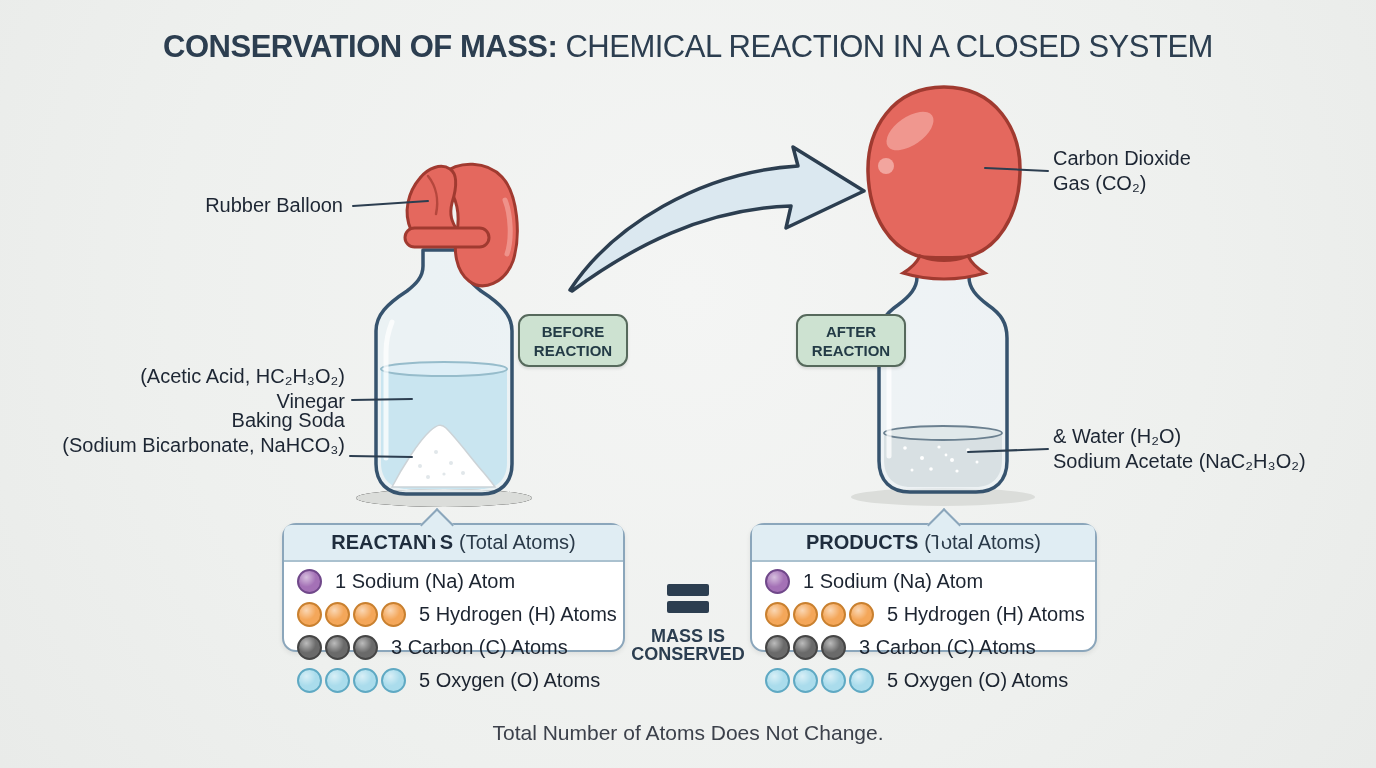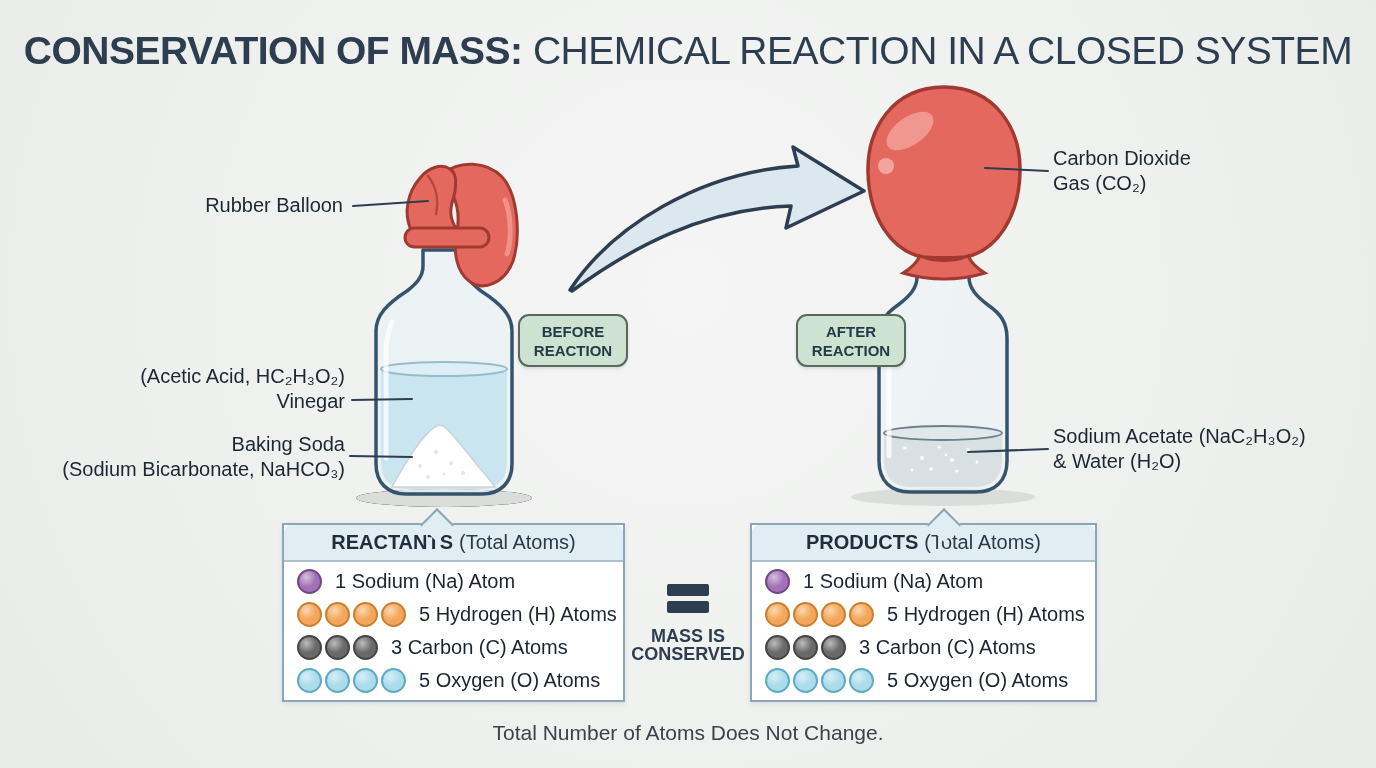--- a/index.html
+++ b/index.html
@@ -13,36 +13,36 @@
   html,body{margin:0;padding:0;}
   .stage{
     position:relative; width:1376px; height:768px; overflow:hidden;
     background:radial-gradient(circle at 50% 38%, #f4f5f4 0%, #eef0ee 62%, #e9ebe9 100%);
     font-family:"Liberation Sans","DejaVu Sans",sans-serif;
     color:var(--label-text);
   }
   .art{position:absolute;left:0;top:0;}
   .title{
     position:absolute; left:0; right:0; top:29px; text-align:center;
-    font-size:39px; letter-spacing:-0.5px; color:var(--title-text); white-space:nowrap;
+    font-size:31px; letter-spacing:-0.5px; color:var(--title-text); white-space:nowrap;
   }
   .title .t-bold{font-weight:700;}
   .title .t-rest{font-weight:500;}
   .lbl{position:absolute; font-size:20px; line-height:25px; color:var(--label-text); white-space:nowrap;}
   .lbl.right{text-align:right;}
   .badge{
     position:absolute; width:110px; height:53px; box-sizing:border-box;
     background:var(--badge-bg); border:2px solid var(--badge-border); border-radius:11px;
     display:flex; flex-direction:column; align-items:center; justify-content:center;
     font-size:15px; font-weight:700; line-height:19px; color:#233b46;
     box-shadow:0 2px 3px rgba(0,0,0,.10);
   }
   .atom-box{
-    position:absolute; top:523px; height:179px; box-sizing:border-box;
-    background:#ffffff; border:2px solid var(--box-border); border-radius:0;
+    position:absolute; top:523px; height:129px; box-sizing:border-box;
+    background:#ffffff; border:2px solid var(--box-border); border-radius:14px;
     box-shadow:0 2px 5px rgba(0,0,0,.08);
   }
   .box-pointer{
     position:absolute; top:-12px; width:22px; height:22px;
     background:var(--box-header-bg);
     border-top:2px solid var(--box-border); border-left:2px solid var(--box-border);
     transform:rotate(45deg); z-index:2;
   }
   .box-header{
     height:35px; background:var(--box-header-bg); border-bottom:2px solid #aac1cf;
@@ -162,33 +162,33 @@
 
   <div class="lbl right" style="right:1033px; top:193px;">
     <div>Rubber Balloon</div>
   </div>
 
   <div class="lbl right" style="right:1031px; top:364px;">
     <div>(Acetic Acid, HC₂H₃O₂)</div>
     <div>Vinegar</div>
   </div>
 
-  <div class="lbl right" style="right:1031px; top:432px;">
+  <div class="lbl right" style="right:1031px; top:408px;">
     <div>Baking Soda</div>
     <div>(Sodium Bicarbonate, NaHCO₃)</div>
   </div>
 
   <div class="lbl" style="left:1053px; top:146px;">
     <div>Carbon Dioxide</div>
     <div>Gas (CO₂)</div>
   </div>
 
   <div class="lbl" style="left:1053px; top:424px;">
+    <div>&amp; Water (H₂O)</div>
     <div>Sodium Acetate (NaC₂H₃O₂)</div>
-    <div>&amp; Water (H₂O)</div>
   </div>
 
   <div class="badge" style="left:518px; top:314px;">
     <span>BEFORE</span>
     <span>REACTION</span>
   </div>
 
   <div class="badge" style="left:752px; top:314px;margin-left:44px;">
     <span>AFTER</span>
     <span>REACTION</span>

